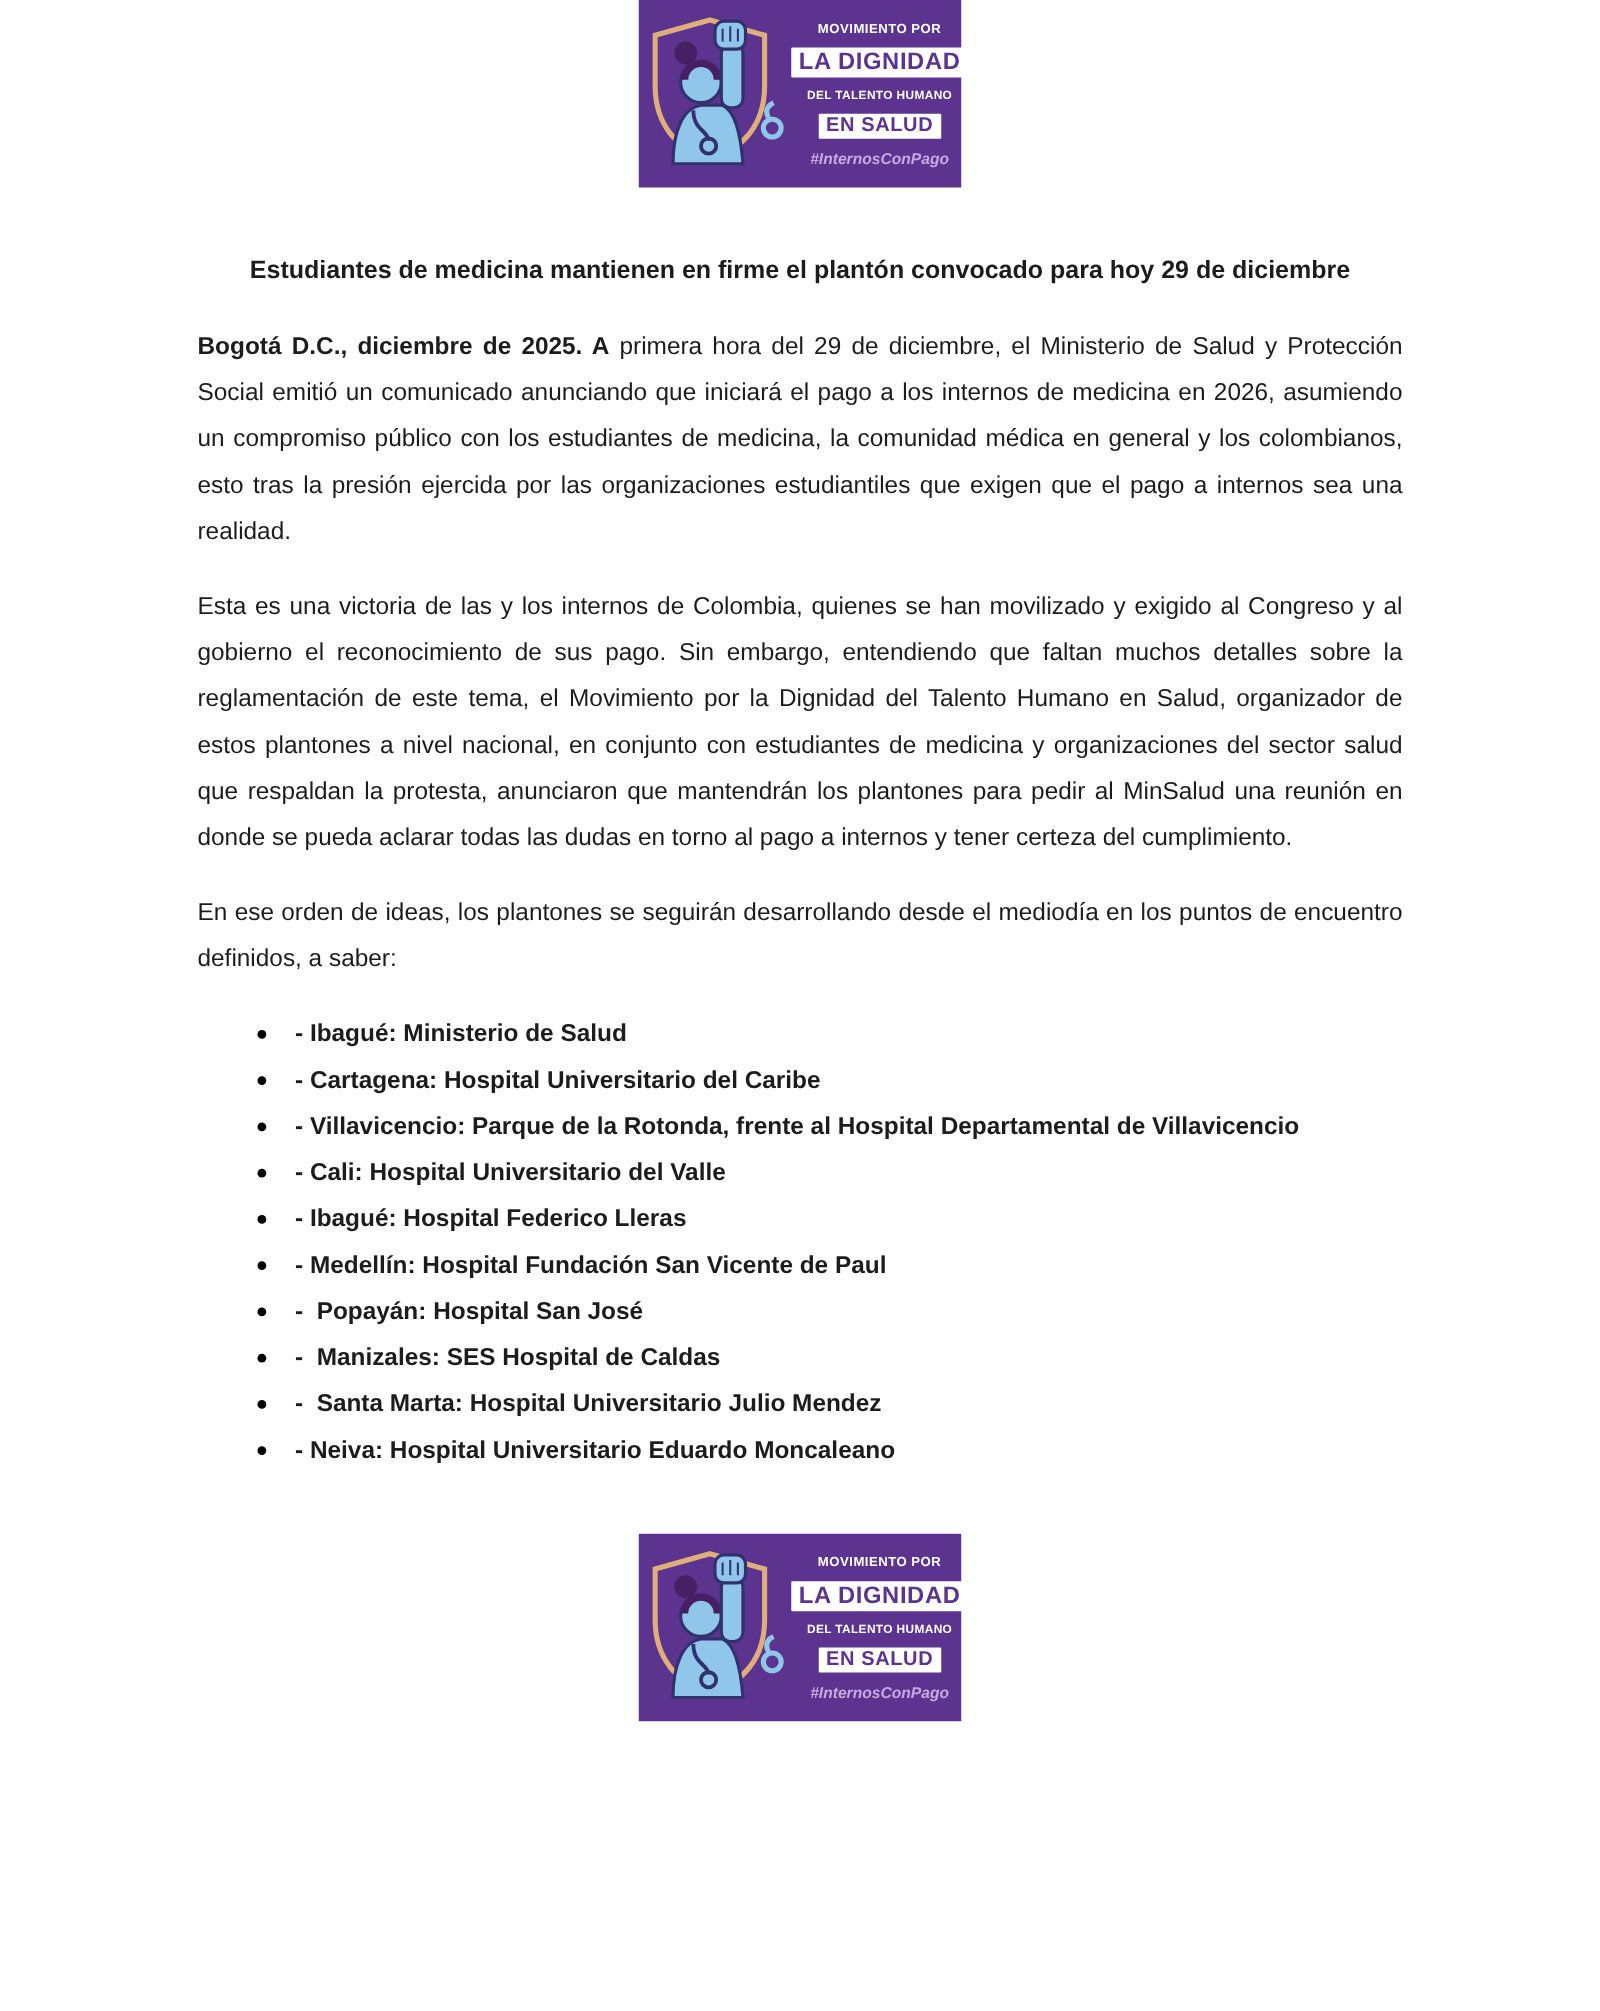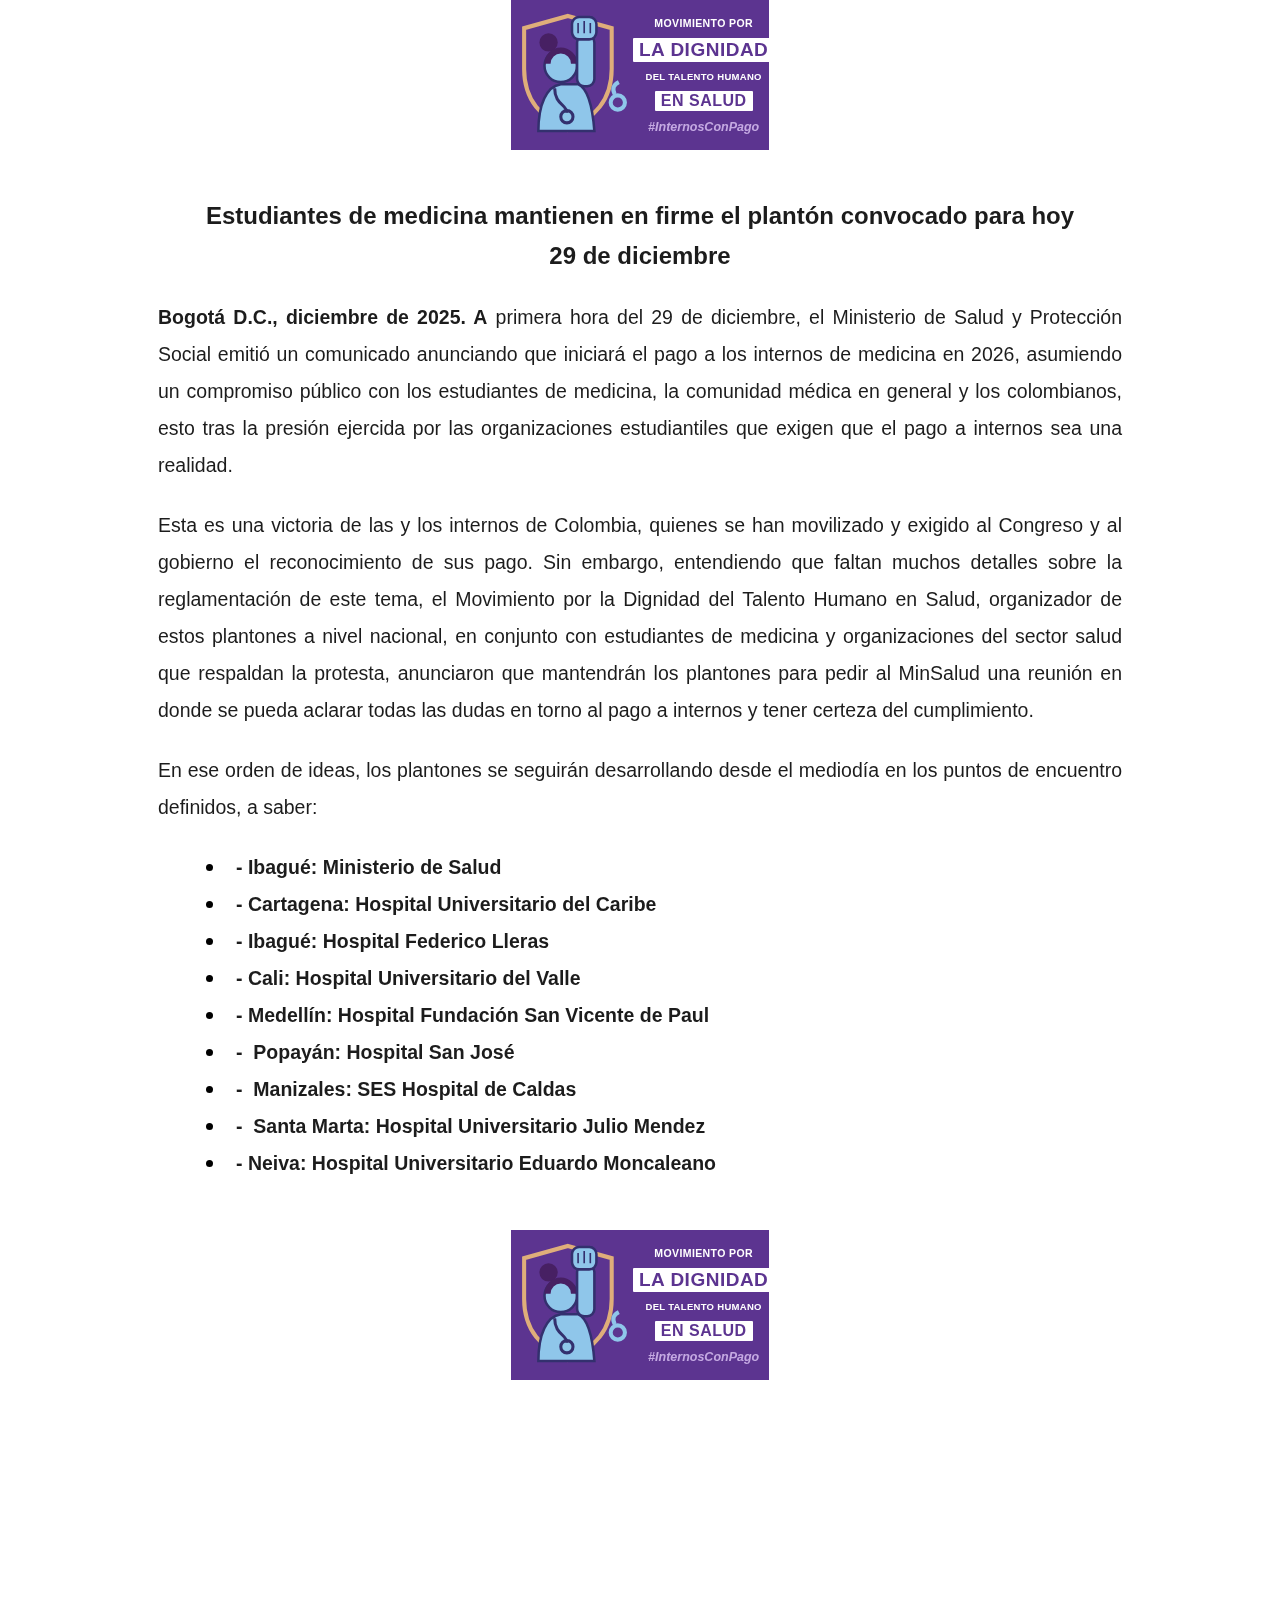--- a/index.html
+++ b/index.html
@@ -32,21 +32,21 @@
   .lg-box{background:var(--box-white);color:var(--brand-purple);font-weight:bold;
     padding:1px 6px;white-space:nowrap;border-radius:1px;}
   .lg-box.big{font-size:19px;letter-spacing:.5px;}
   .lg-box.mid{font-size:16px;letter-spacing:.5px;}
   .lg-tiny{color:#fff;font-weight:bold;font-size:9.5px;letter-spacing:.3px;white-space:nowrap;}
   .lg-hash{color:var(--hashtag-lavender);font-weight:bold;font-style:italic;font-size:12.5px;white-space:nowrap;}
 
   
   .title{
     max-width:900px;margin:46px auto 0;text-align:center;
-    font-weight:bold;font-size:24px;line-height:40px;
+    font-weight:bold;font-size:20px;line-height:40px;
   }
   .content{width:964px;margin:0 auto;}
   .para{font-size:19.5px;line-height:37px;text-align:justify;margin:23px 0 0;}
   .para .lead{font-weight:bold;}
 
   .points{list-style:none;margin:23px 0 0;padding:0 0 0 48px;}
   .points li{display:flex;font-weight:bold;font-size:19.5px;line-height:37px;}
   .bullet{flex:none;width:30px;padding-top:15px;}
   .bullet i{display:block;width:7px;height:7px;border-radius:50%;background:#000;}
   .li-text{flex:1;text-align:justify;white-space:pre-wrap;}
@@ -106,27 +106,33 @@
       <li>
           <span class="bullet">
             <i></i>
           </span>
           <span class="li-text">- Cartagena: Hospital Universitario del Caribe</span>
         </li>
       <li>
           <span class="bullet">
             <i></i>
           </span>
-          <span class="li-text">- Ibagué: Hospital Federico Lleras</span>
+          <span class="li-text">- Villavicencio: Parque de la Rotonda, frente al Hospital Departamental de Villavicencio</span>
         </li>
       <li>
           <span class="bullet">
             <i></i>
           </span>
           <span class="li-text">- Cali: Hospital Universitario del Valle</span>
+        </li>
+      <li>
+          <span class="bullet">
+            <i></i>
+          </span>
+          <span class="li-text">- Ibagué: Hospital Federico Lleras</span>
         </li>
       <li>
           <span class="bullet">
             <i></i>
           </span>
           <span class="li-text">- Medellín: Hospital Fundación San Vicente de Paul</span>
         </li>
       <li>
           <span class="bullet">
             <i></i>

